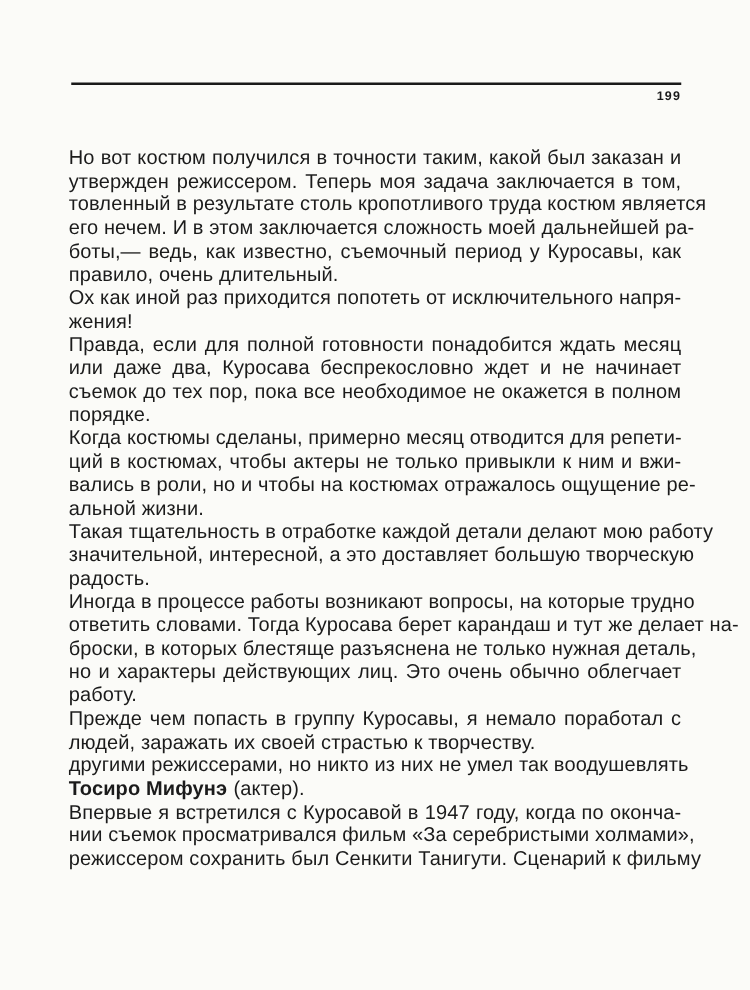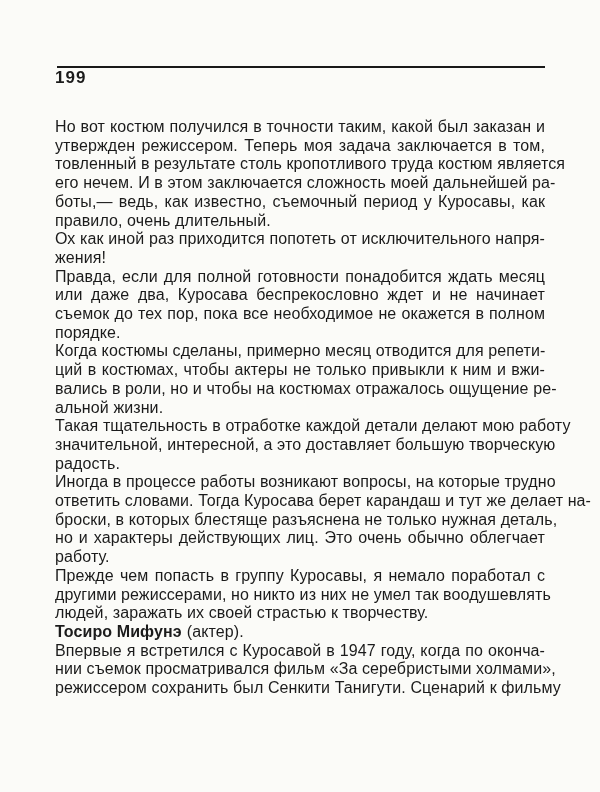--- a/index.html
+++ b/index.html
@@ -15,23 +15,23 @@
     position: absolute;
     left: 55px; top: 66px;
     width: 490px;
   }
   .header-rule {
     border: 0;
     border-top: 2px solid #191919;
     margin: 0 0 1px 2px;
   }
   .page-number {
-    text-align: left;
+    text-align: right;
     font-weight: bold;
-    font-size: 17px;
+    font-size: 10px;
     letter-spacing: 1px;
     line-height: 17px;
   }
   .text-block {
     margin-top: 32px;
     font-size: 16px;
     line-height: 18.7px;
     font-weight: 500;
     letter-spacing: 0.1px;
   }
@@ -94,22 +94,22 @@
     <div class="paragraph">
       <div class="tline">Иногда в процессе работы возникают вопросы, на которые трудно</div>
       <div class="tline">ответить словами. Тогда Куросава берет карандаш и тут же делает на-</div>
       <div class="tline">броски, в которых блестяще разъяснена не только нужная деталь,</div>
       <div class="tline">но и характеры действующих лиц. Это очень обычно облегчает</div>
       <div class="tline end">работу.</div>
     </div>
 
     <div class="paragraph">
       <div class="tline">Прежде чем попасть в группу Куросавы, я немало поработал с</div>
+      <div class="tline end">людей, заражать их своей страстью к творчеству.</div>
       <div class="tline">другими режиссерами, но никто из них не умел так воодушевлять</div>
-      <div class="tline end">людей, заражать их своей страстью к творчеству.</div>
     </div>
 
     <div class="paragraph">
       <div class="tline end">
         <span class="speaker-name">Тосиро Мифунэ</span><span class="speaker-role">(актер).</span>
       </div>
     </div>
 
     <div class="paragraph">
       <div class="tline">Впервые я встретился с Куросавой в 1947 году, когда по оконча-</div>

